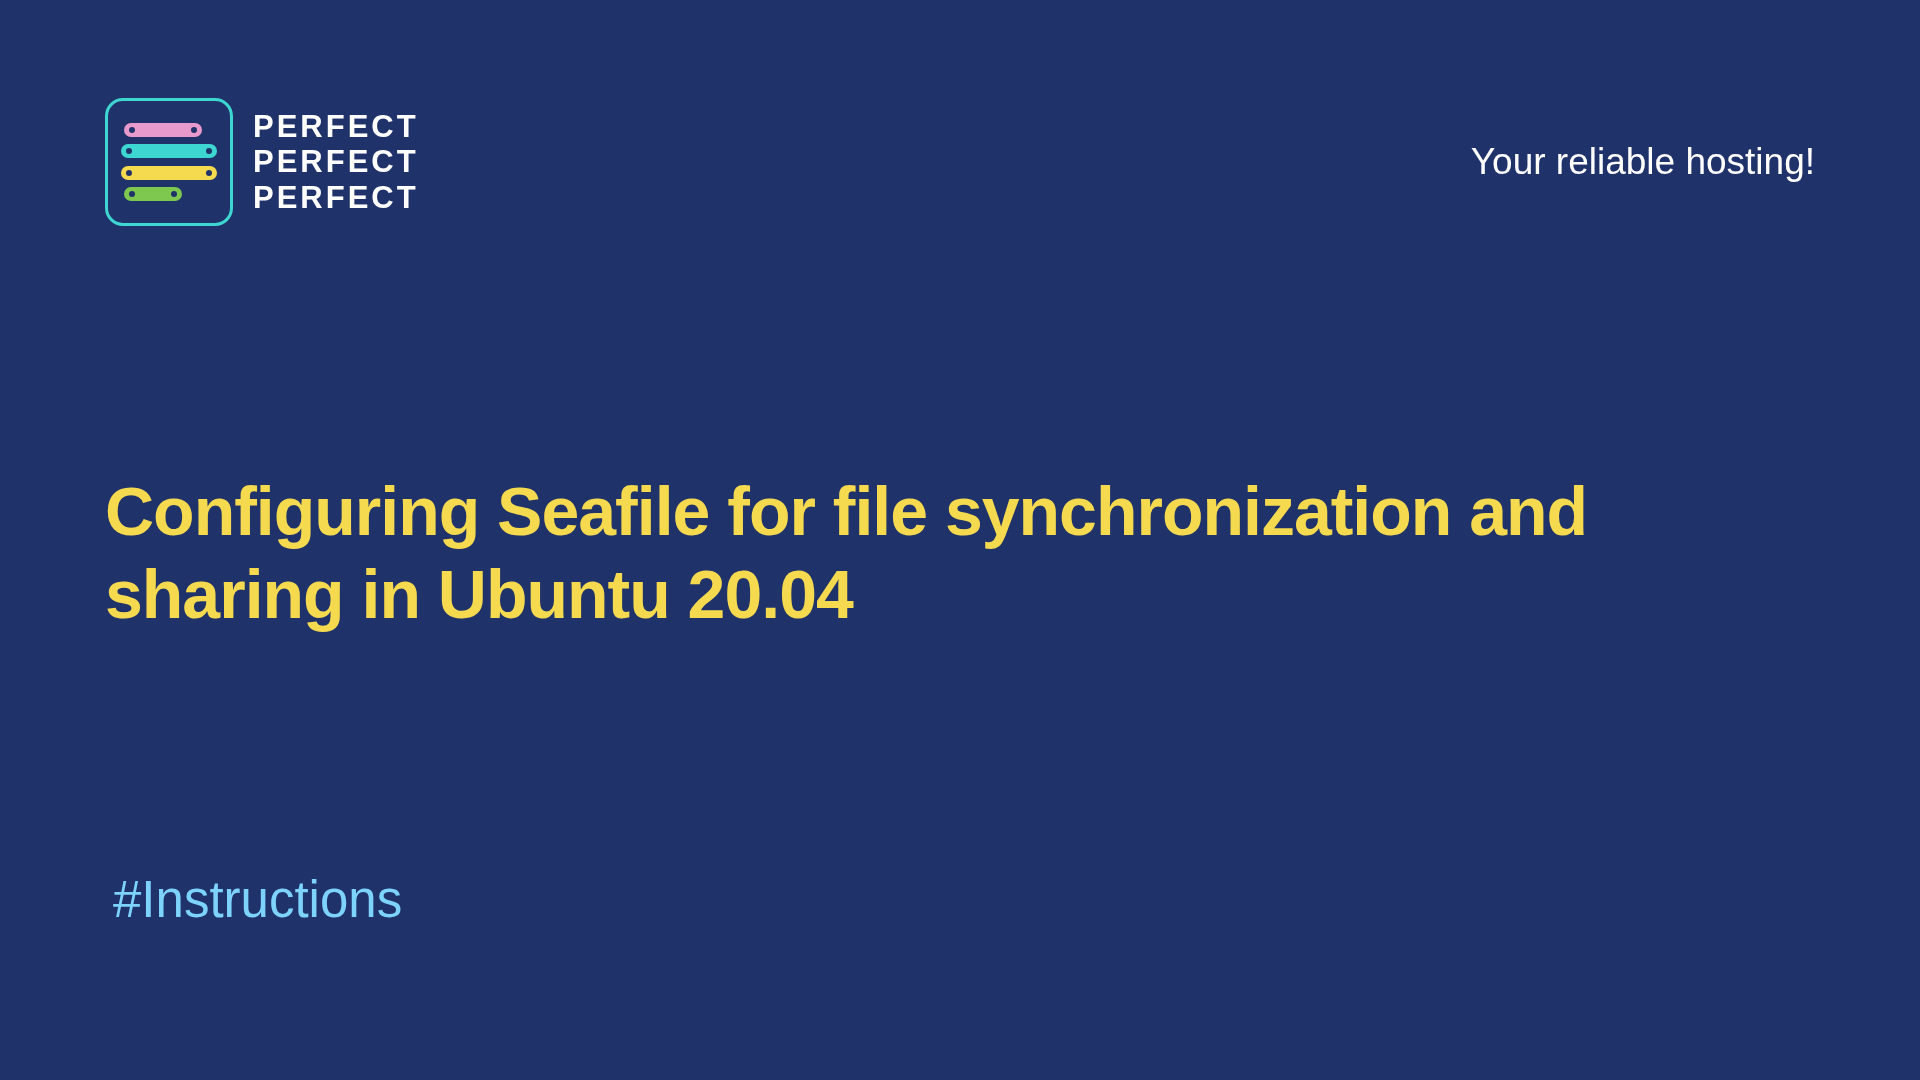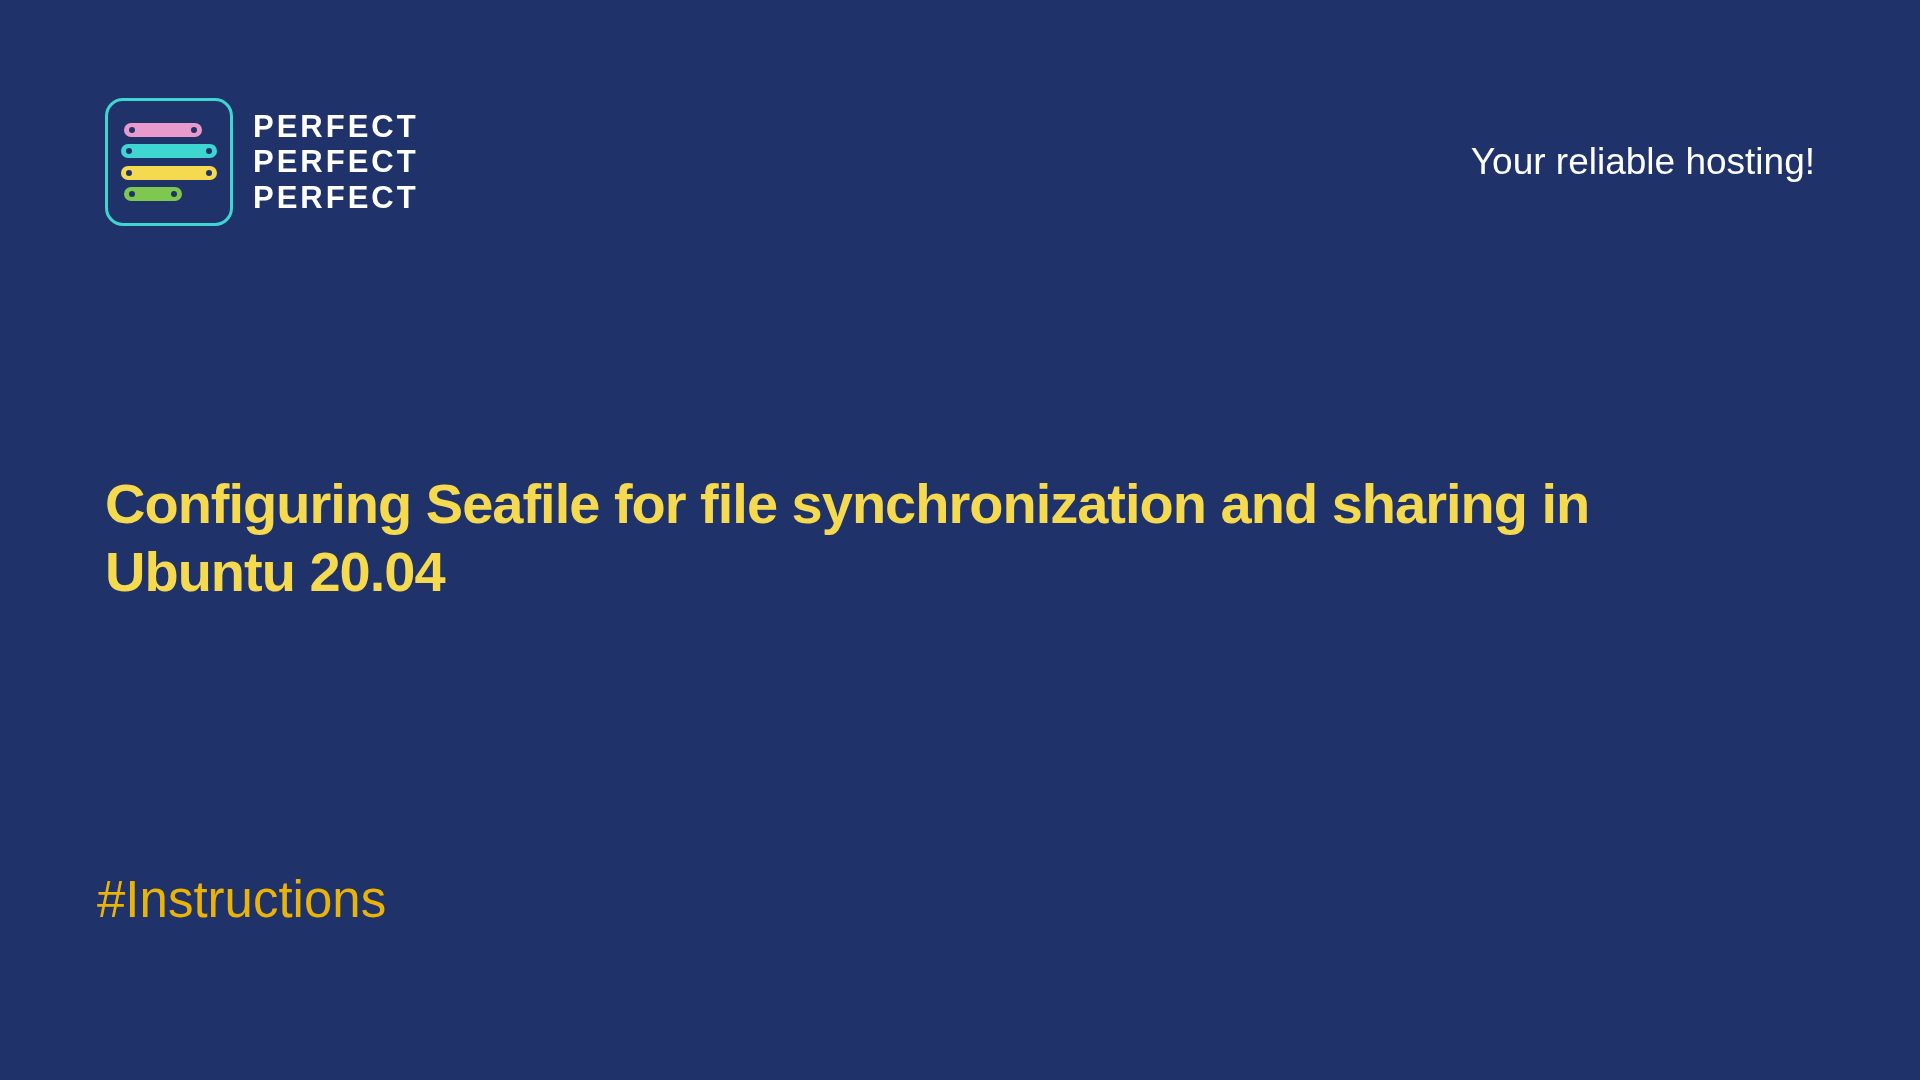--- a/index.html
+++ b/index.html
@@ -90,31 +90,31 @@
       color: #ffffff;
       font-size: 37px;
       font-weight: 400;
     }
     .main-title {
       position: absolute;
       top: 470px;
       left: 105px;
       right: 145px;
       color: #f5d94f;
-      font-size: 56px;
+      font-size: 68px;
       font-weight: 900;
       line-height: 1.22;
       font-family: 'Arial Black', Arial, sans-serif;
       letter-spacing: -1px;
     }
     .hashtag {
       position: absolute;
       top: 870px;
-      left: 97px;
-      color: #eab308;
+      left: 113px;
+      color: #7dd3fc;
       font-size: 51px;
       font-weight: 400;
     }
   </style>
 </head>
 <body>
 
 <div class="header-region">
   <div class="logo-group">
     <div class="logo-badge">

